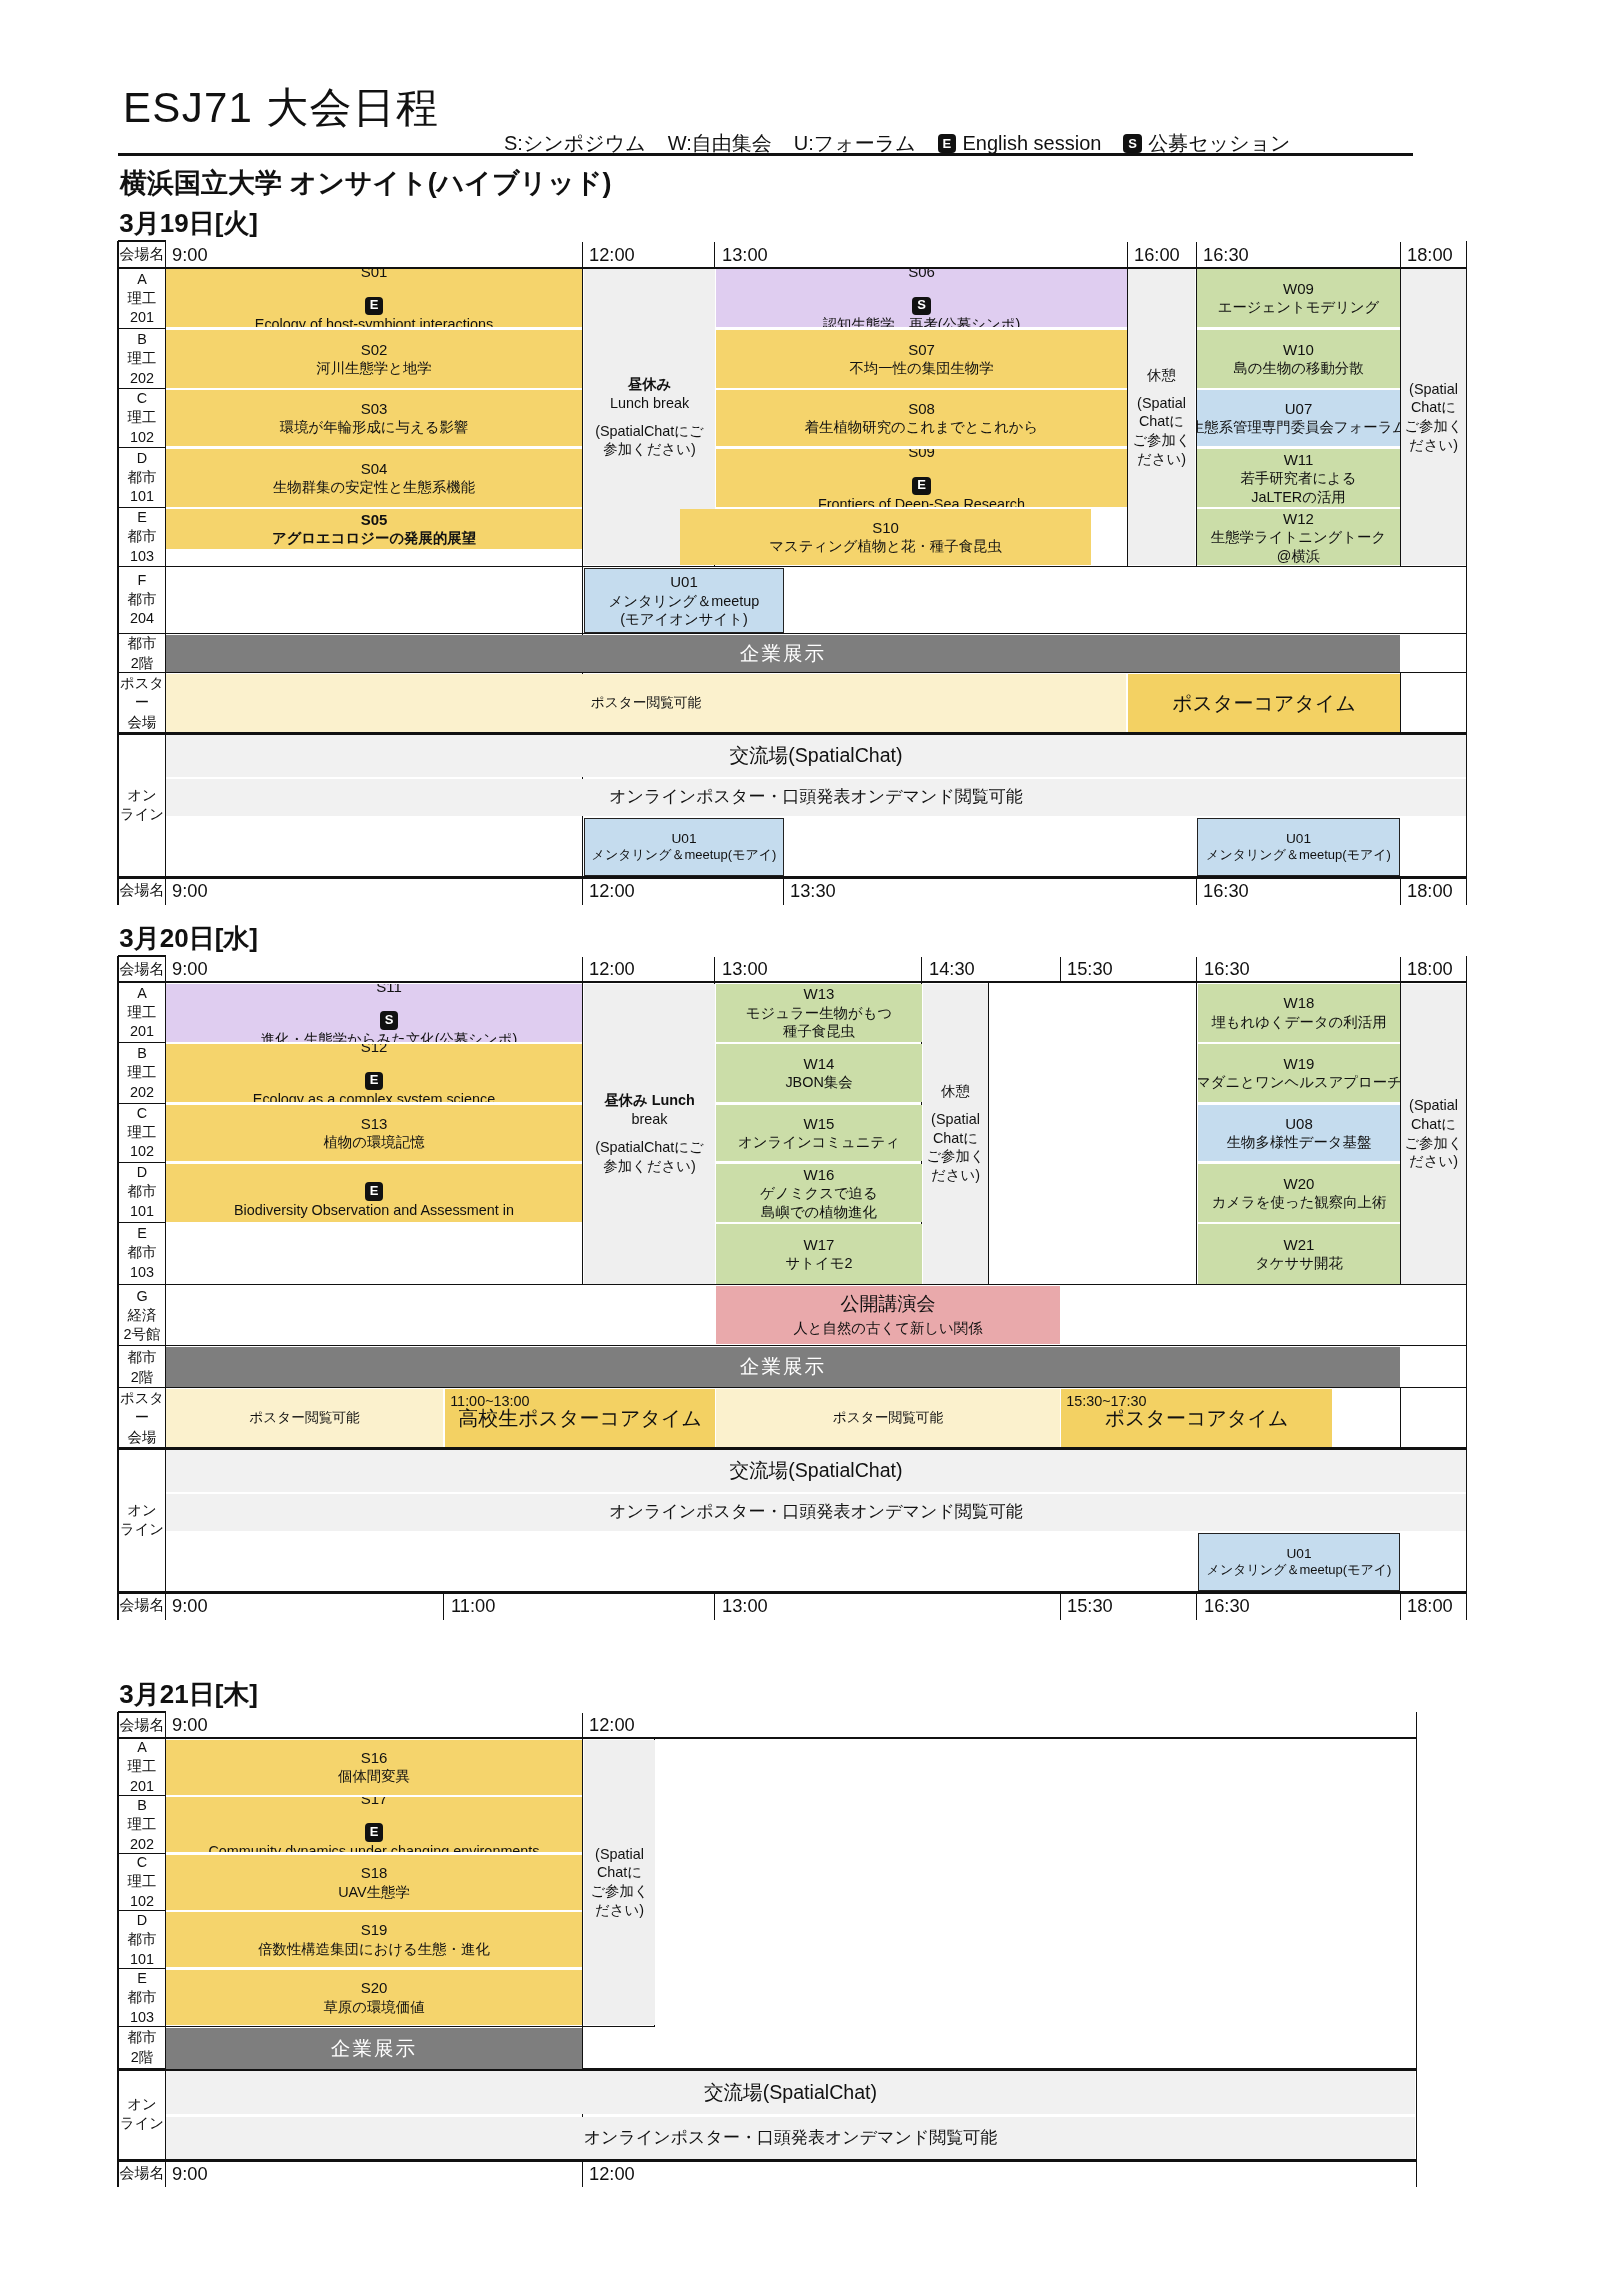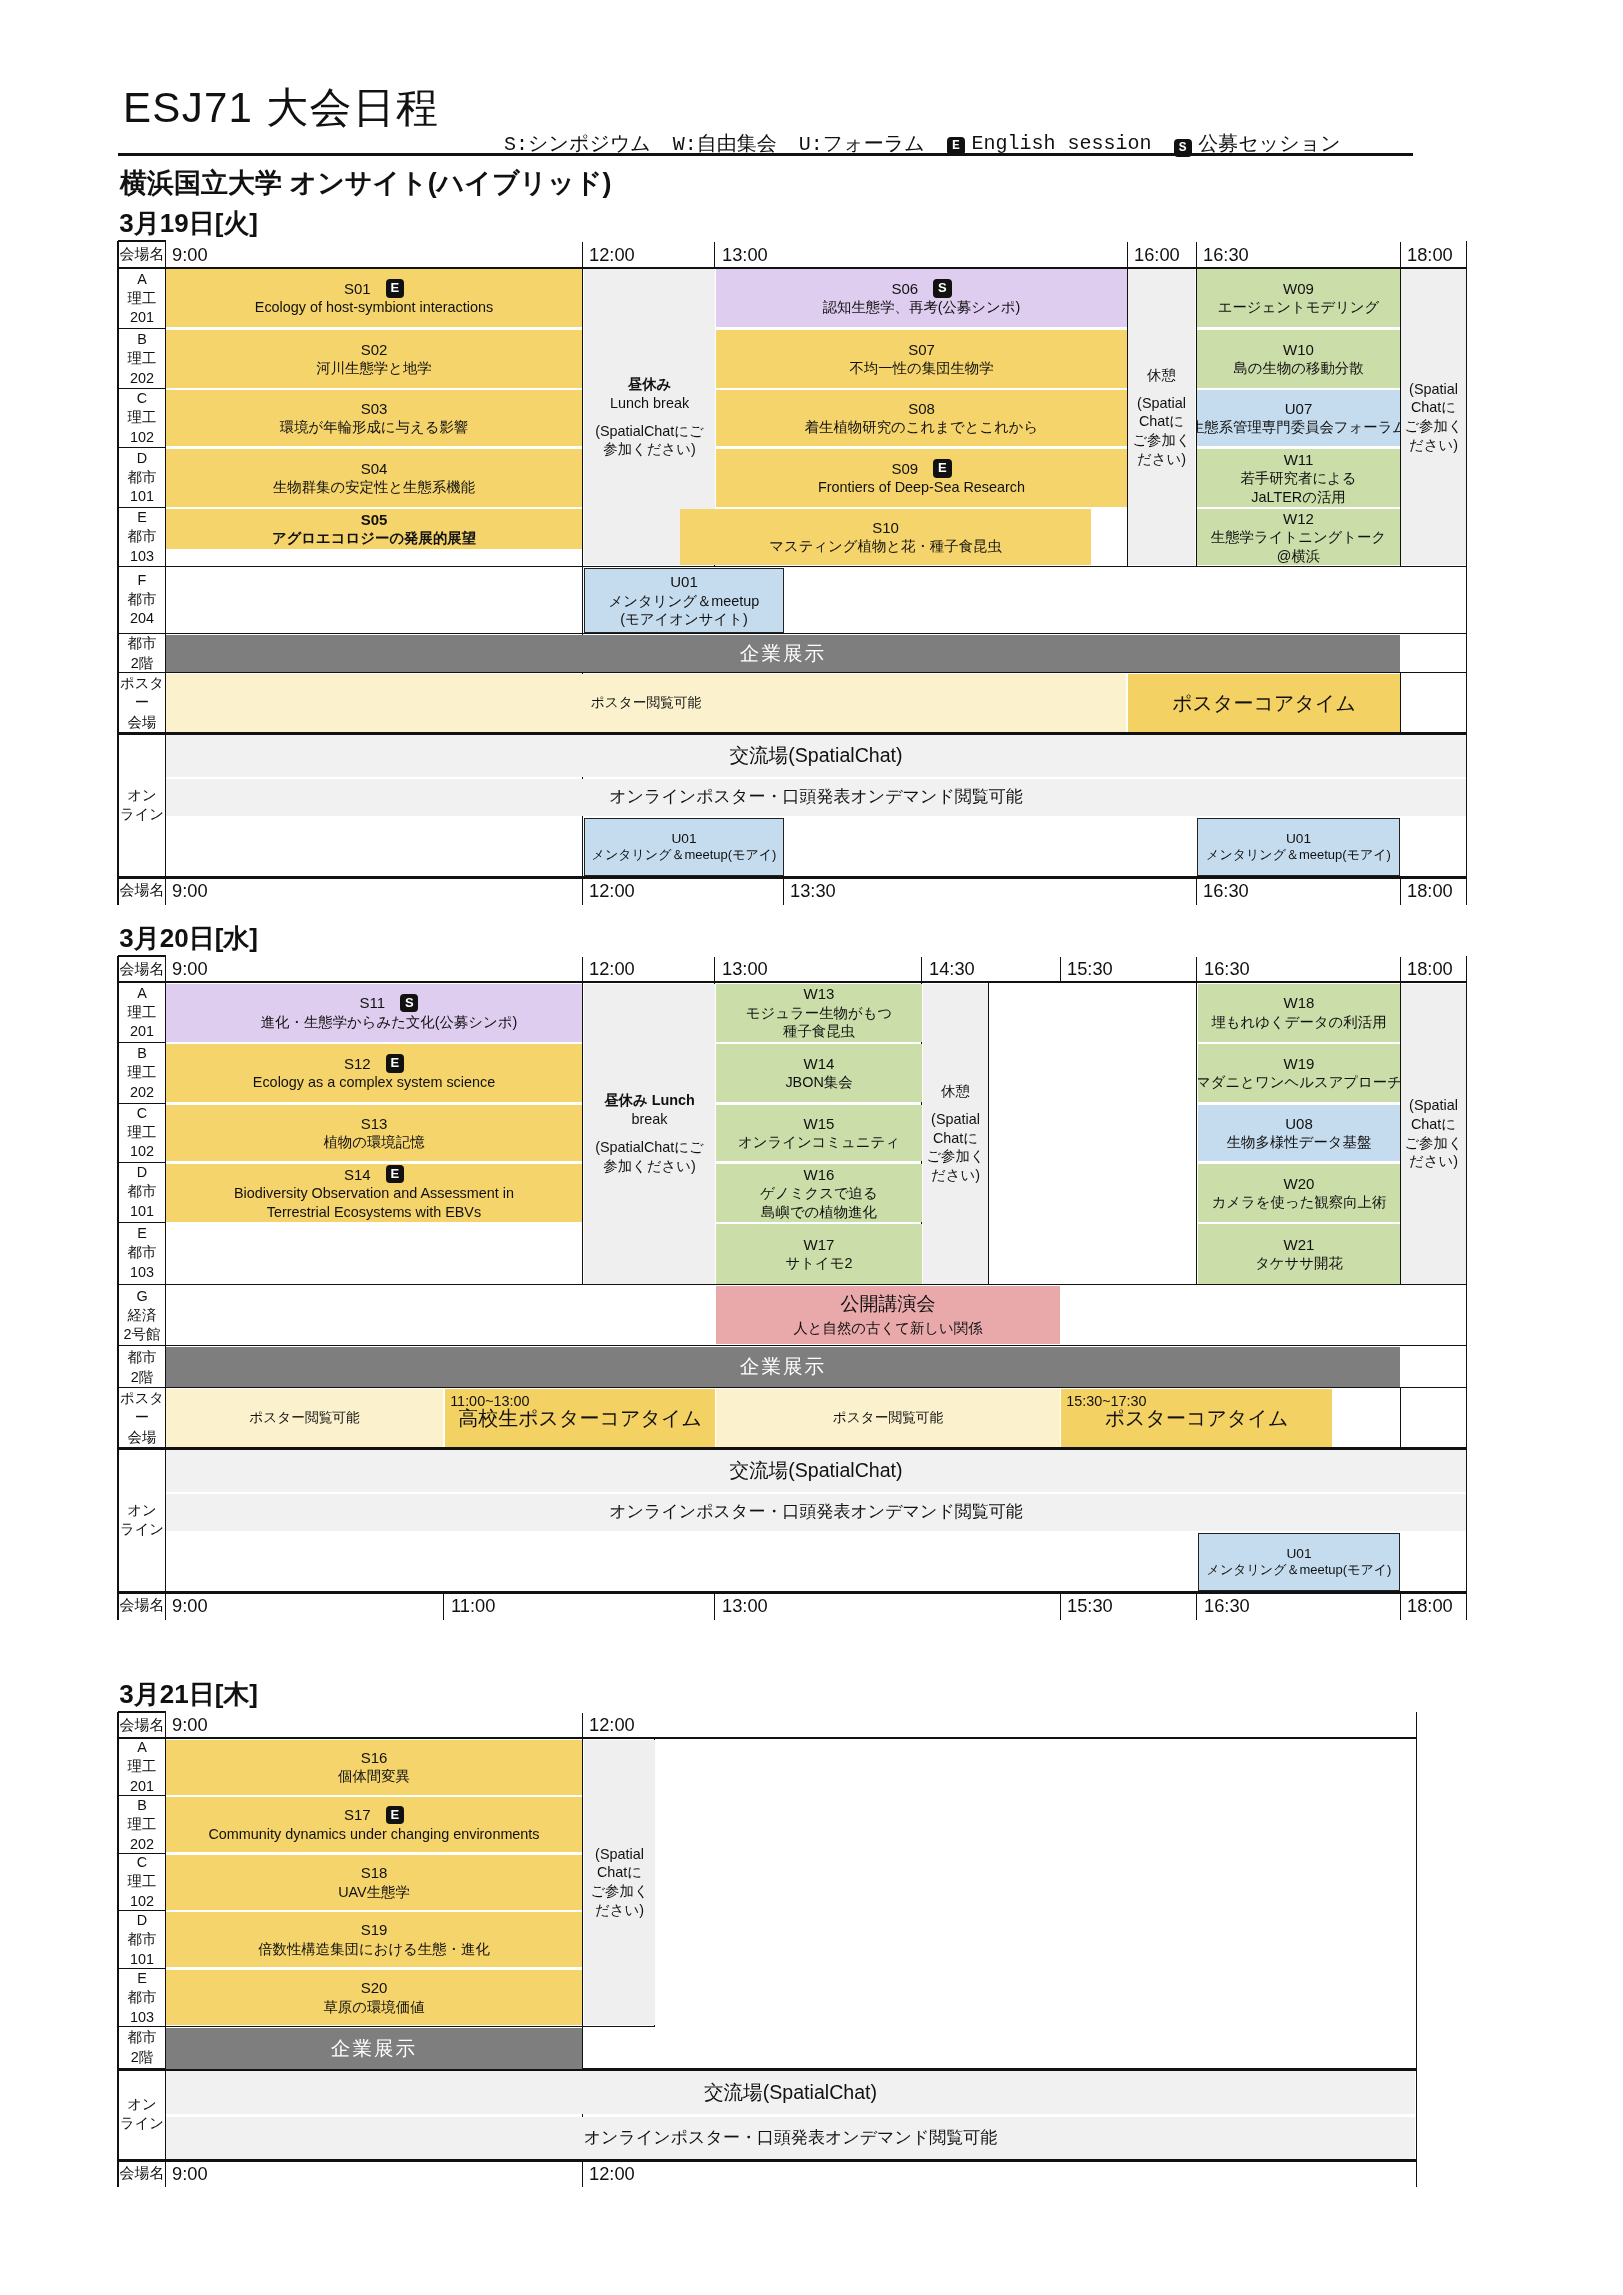--- a/index.html
+++ b/index.html
@@ -3,38 +3,38 @@
 <meta charset="utf-8">
 <style>
   html,body{margin:0;padding:0;background:#fff;}
   body{
     width:1623px;height:2295px;position:relative;
     font-family:"Liberation Sans","DejaVu Sans",sans-serif;color:#111;
   }
   #stage{position:absolute;inset:0;}
   .page-title{position:absolute;left:123px;top:80px;font-size:42px;font-weight:normal;letter-spacing:1.3px;white-space:nowrap;}
   .legend{position:absolute;left:504px;top:130px;display:flex;gap:22px;align-items:center;font-size:20px;white-space:nowrap;}
-  .legend .item{display:flex;align-items:flex-end;gap:6.5px;font-family:Liberation Mono, monospace;}
+  .legend .item{display:flex;align-items:center;gap:6.5px;}
   .title-rule{position:absolute;left:118px;top:153px;width:1295px;height:2.6px;background:#111;}
   .subtitle{position:absolute;left:120px;top:165px;font-size:27px;font-weight:bold;white-space:nowrap;}
   .badge{display:inline-flex;align-items:center;justify-content:center;
     width:18.3px;height:18.3px;border-radius:3.9px;background:#111;color:#fff;
     font-size:13px;font-weight:bold;flex:0 0 auto;}
   .day{position:absolute;}
   .date{position:absolute;left:1.3px;top:-35px;font-size:26px;font-weight:bold;white-space:nowrap;}
   .vline,.hline,.tick{position:absolute;background:#111;}
   .venue{position:absolute;display:flex;flex-direction:column;align-items:center;justify-content:center;
     text-align:center;font-size:14.4px;line-height:1.32;}
   .rowlabel{position:absolute;display:flex;align-items:center;justify-content:center;font-size:15px;}
   .tlabel{position:absolute;display:flex;align-items:center;font-size:18.3px;white-space:nowrap;}
   .cell{position:absolute;display:flex;flex-direction:column;align-items:center;justify-content:center;
     text-align:center;font-size:14.4px;line-height:1.3;box-sizing:border-box;overflow:hidden;}
   .cell .ln{white-space:nowrap;}
   .cell .gap{height:9.2px;}
-  .cell .code{font-size:15px;display:flex;align-items:center;justify-content:flex-start;gap:15px;white-space:nowrap;}
+  .cell .code{font-size:15px;display:flex;align-items:center;justify-content:flex-start;gap:15px;white-space:nowrap;flex-direction:column;}
   .cell.bordered{border:1.3px solid #222;}
   .cell.lunch .ln:first-child{font-weight:bold;}
   .cell.corp{font-size:19.6px;color:#fff;letter-spacing:2px;}
   .cell.band{font-size:19.6px;}
   .cell.band2{font-size:17px;}
   .cell.big{font-size:20px;}
   .cell.view{font-size:13.7px;}
   .cell.meet{font-size:13px;}
   .cell.meet .code{font-size:13.7px;}
   .cell.lecture .ln:first-child{font-size:19px;margin-bottom:2.6px;}

